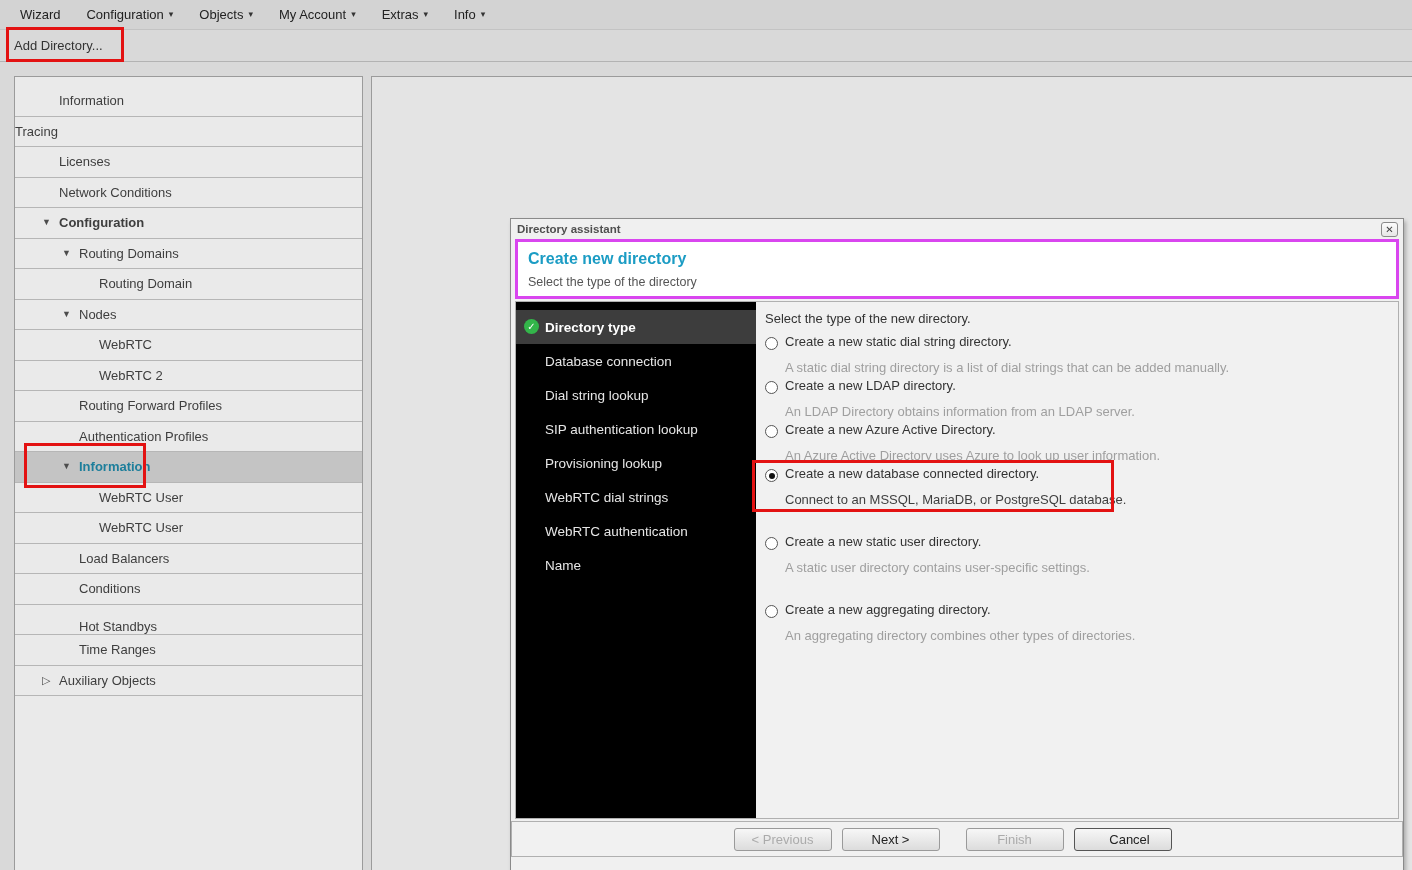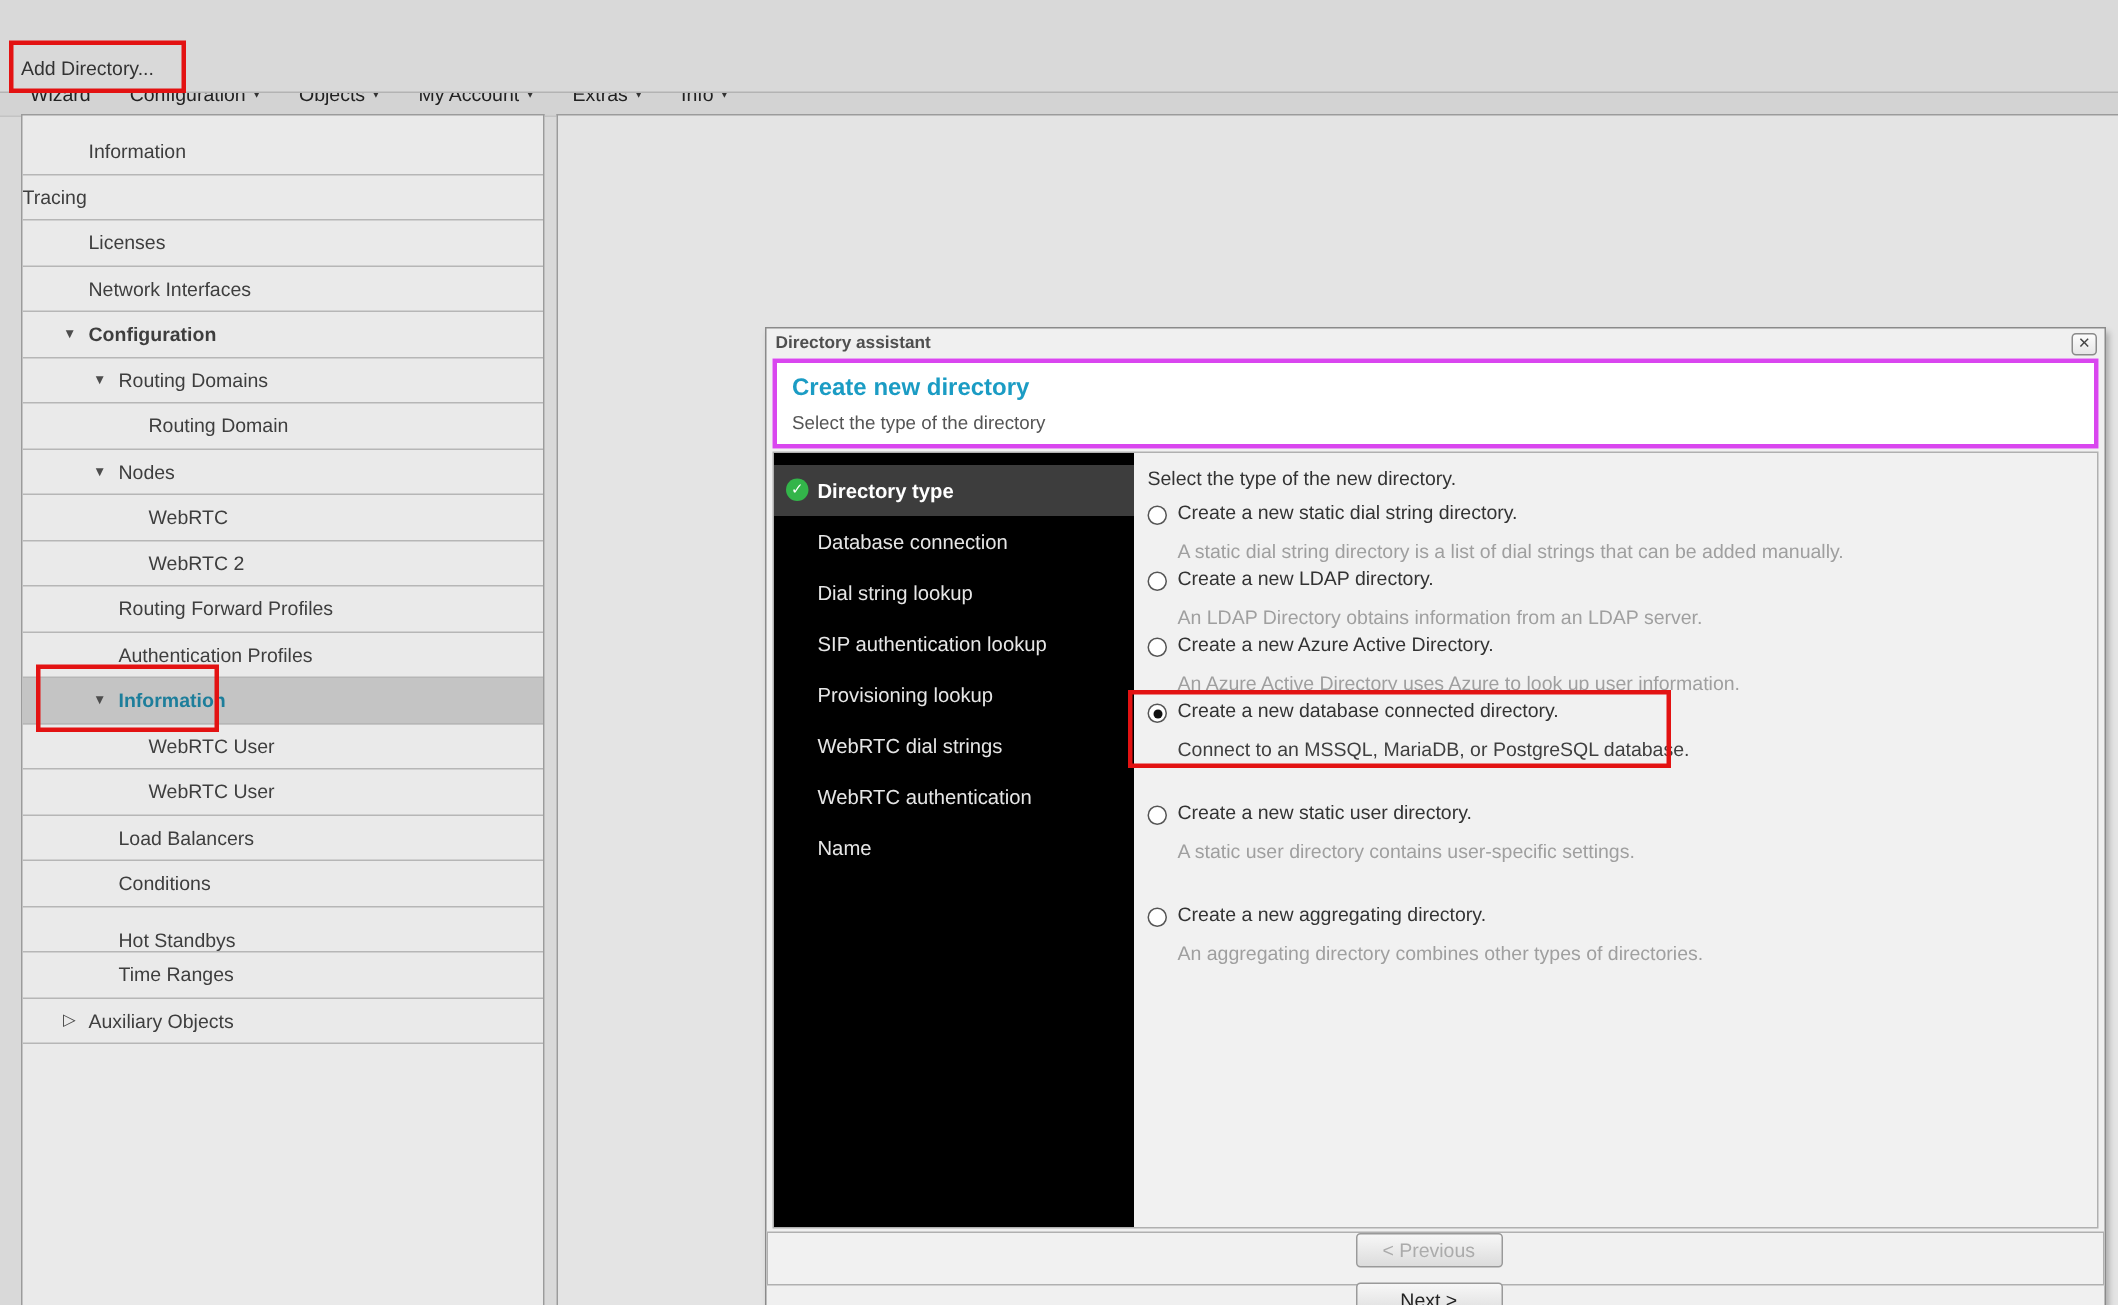--- a/index.html
+++ b/index.html
@@ -16,21 +16,21 @@
     position:relative;
     background:#d9d9d9;
     font-family:"Liberation Sans","DejaVu Sans",sans-serif;
     -webkit-font-smoothing:antialiased;
   }
   
   #menubar{
     position:absolute;left:0;top:0;width:100%;height:30px;
     background:#d3d3d3;border-bottom:1px solid #c3c3c3;
     display:flex;align-items:center;padding-left:20px;gap:26px;
-    font-size:13px;color:#222;margin-top:48px;
+    font-size:13px;color:#222;
   }
   .menu-item{display:flex;align-items:center;gap:5px;cursor:default;white-space:nowrap;}
   .menu-caret{font-size:9px;color:#333;line-height:1;}
   
   #toolbar{
     position:absolute;left:0;top:30px;width:100%;height:32px;
     background:#d9d9d9;border-bottom:1px solid #b3b3b3;
     display:flex;align-items:center;padding-left:14px;
     font-size:13px;color:#333;
   }
@@ -99,21 +99,21 @@
   .option .radio.checked::after{
     content:'';position:absolute;left:2.5px;top:2.5px;right:2.5px;bottom:2.5px;
     background:#111;border-radius:50%;
   }
   .option .desc{margin:4px 0 0 20px;line-height:20px;font-size:13px;color:#9f9f9f;}
   .option.selected .desc{color:#3f3f3f;}
   .option.gap-after{margin-bottom:24px;}
   
   #dialog-footer{
     margin:2px 0 4px;height:36px;border:1px solid #b0b0b0;background:#f1f1f1;
-    display:flex;align-items:center;justify-content:space-between;gap:10px;padding-right:9px;flex-direction:column;
+    display:flex;align-items:center;justify-content:center;gap:10px;padding-right:9px;
   }
   .btn{
     min-width:98px;height:23px;border:1px solid #9a9a9a;border-radius:3px;
     background:linear-gradient(#f7f7f7,#dcdcdc);
     font-size:13px;color:#222;text-align:center;line-height:21px;cursor:default;white-space:nowrap;
   }
   .btn.disabled{color:#ababab;}
   .btn.default{border-color:#555;padding-left:14px;}
   .btn.pre-group{margin-left:16px;}
   
@@ -161,21 +161,21 @@
     <div class="tree-row" style="padding-left: 44px;">
       <span class="tree-label">Information</span>
     </div>
     <div class="tree-row" style="">
       <span class="tree-label">Tracing</span>
     </div>
     <div class="tree-row" style="padding-left: 44px;">
       <span class="tree-label">Licenses</span>
     </div>
     <div class="tree-row" style="padding-left: 44px;">
-      <span class="tree-label">Network Interfaces</span>
+      <span class="tree-label">Network Conditions</span>
     </div>
     <div class="tree-row bold" style="padding-left: 44px;">
       <span class="expander" style="left: 27px;">▼</span>
       <span class="tree-label">Configuration</span>
     </div>
     <div class="tree-row" style="padding-left: 64px;">
       <span class="expander" style="left: 47px;">▼</span>
       <span class="tree-label">Routing Domains</span>
     </div>
     <div class="tree-row" style="padding-left: 84px;">

